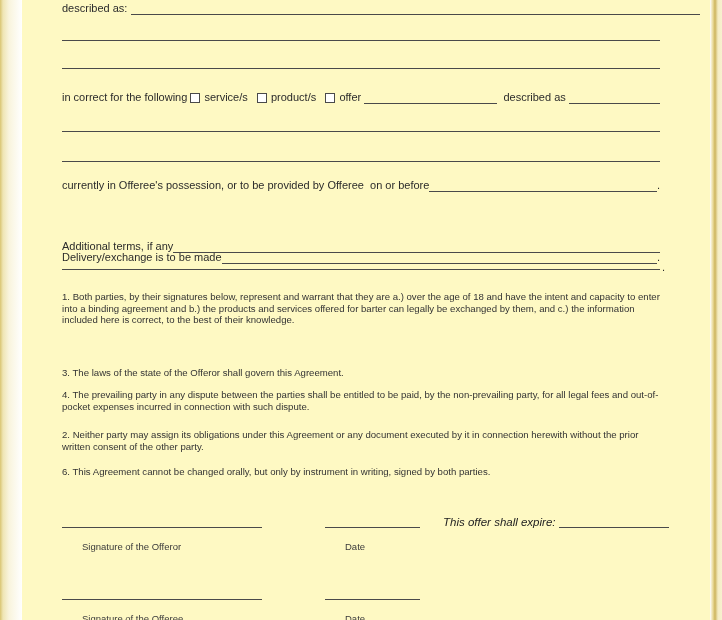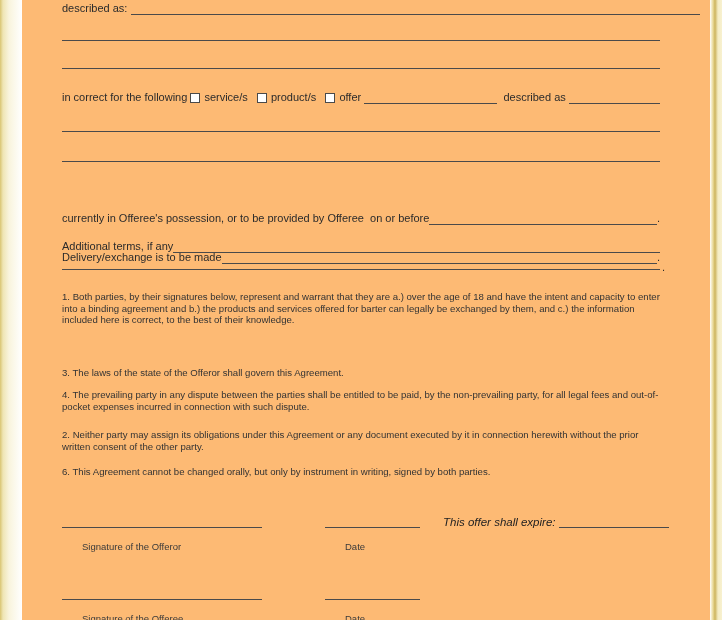--- a/index.html
+++ b/index.html
@@ -6,21 +6,21 @@
   body{
     width:722px;height:620px;
     background:#ffffff;
     font-family:"Liberation Sans", sans-serif;
     color:#2b2b2b;
     overflow:hidden;
   }
   .page{
     position:relative;
     width:722px;height:620px;
-    background:#fdba74;
+    background:#fef9c3;
     overflow:hidden;
   }
   
   .edge-left{
     position:absolute;left:0;top:0;bottom:0;width:22px;
     background:linear-gradient(to right,#d9c572 0px,#efe5b4 3px,#f9f4dd 9px,#ffffff 22px);
   }
   .edge-right{
     position:absolute;right:0;top:0;bottom:0;width:12px;
     background:linear-gradient(to right,#ffffff 0px,#e9d996 3px,#cdb45e 5px,#f4ecc4 8px,#f8f1d0 12px);
@@ -86,21 +86,21 @@
     <span class="txt">offer </span>
     <span class="ulw" style="width:133px;"></span>
     <span class="txt">  </span>
     <span class="txt">described as </span>
     <span class="fill"></span>
   </div>
 
   <div class="hr" style="top:131px;"></div>
   <div class="hr" style="top:161px;"></div>
 
-  <div class="row" style="top:177px;height:15px;width:598px;margin-top:33px;">
+  <div class="row" style="top:177px;height:15px;width:598px;">
     <span class="txt">currently in Offeree's possession, or to be provided by Offeree  on or before</span>
     <span class="fill"></span>
     <span class="txt">.</span>
   </div>
 
   <div class="row" style="top:210px;height:15px;width:598px;margin-top:39px;">
     <span class="txt">Delivery/exchange is to be made</span>
     <span class="fill"></span>
     <span class="txt">.</span>
   </div>

